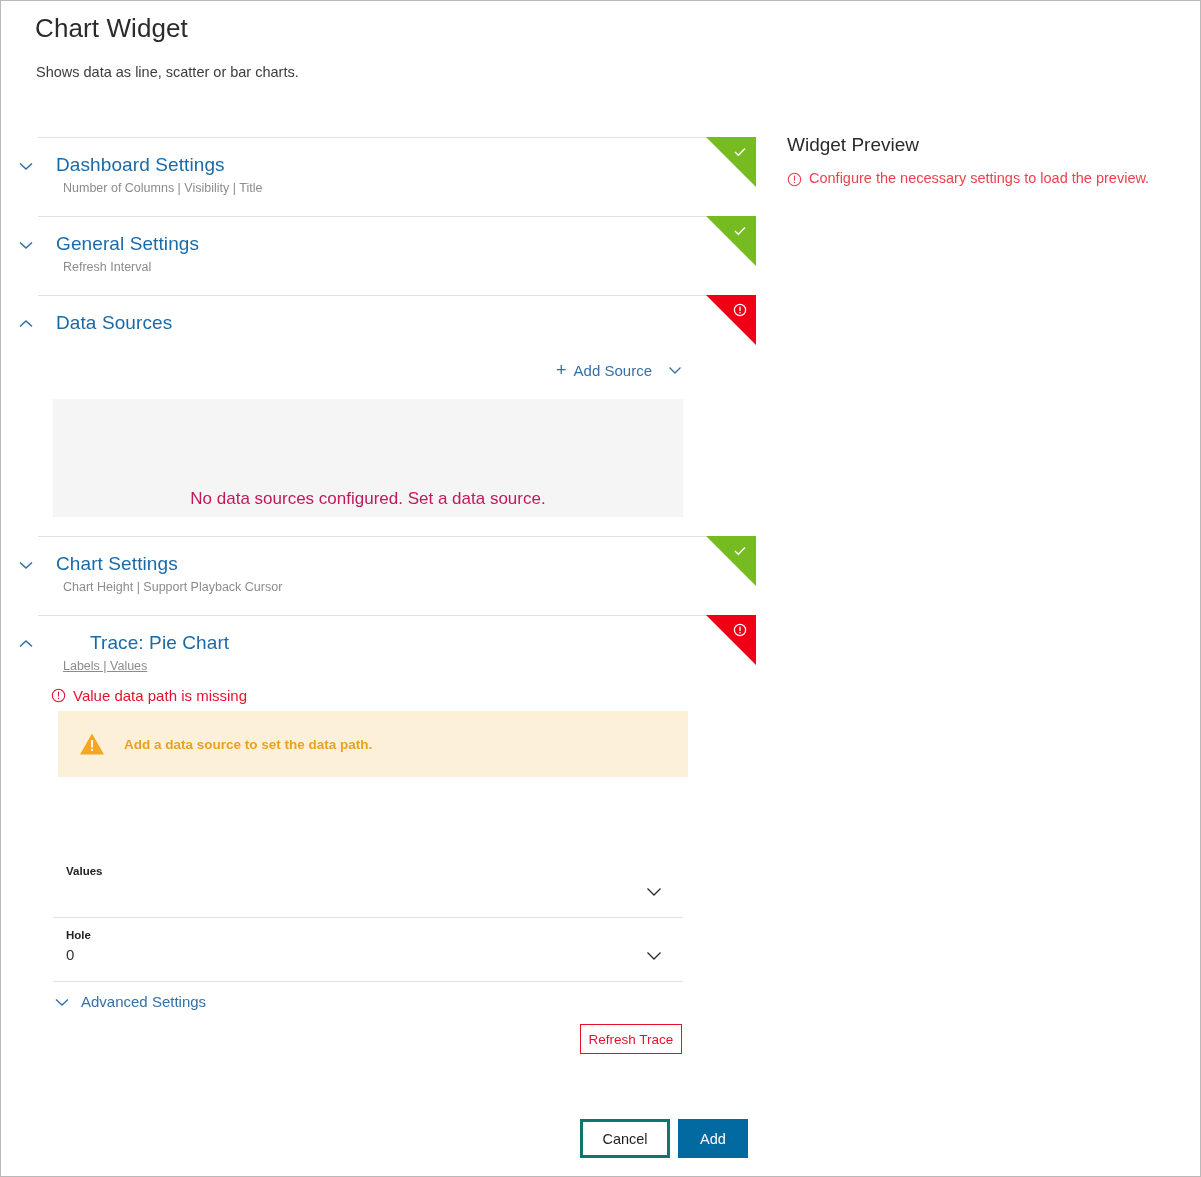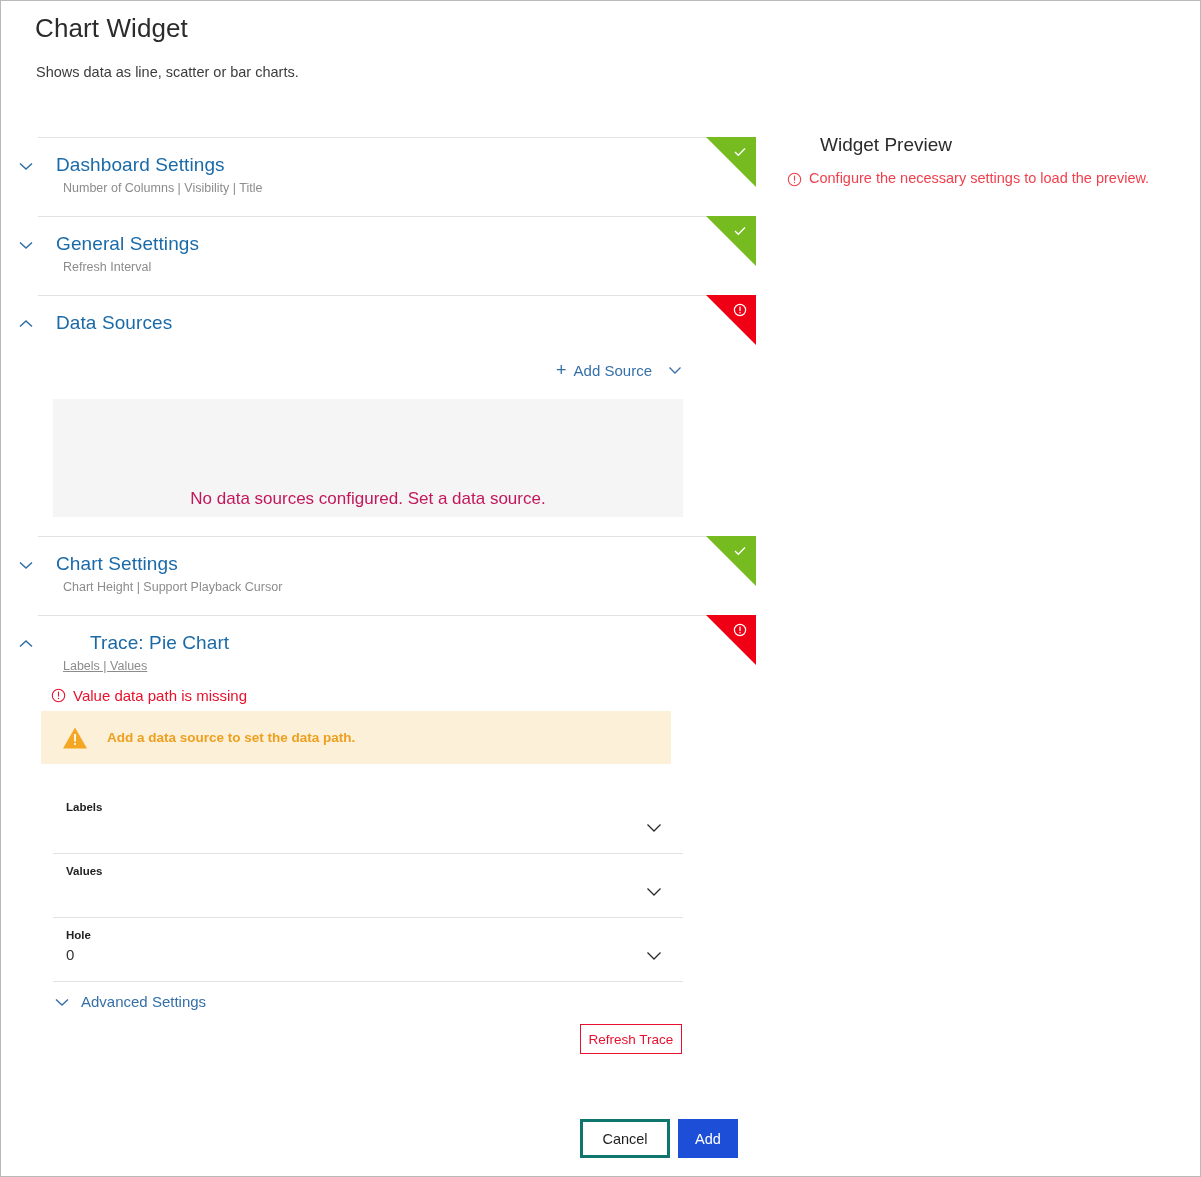--- a/index.html
+++ b/index.html
@@ -91,22 +91,22 @@
 
   
   .err-line {
     position:absolute; left:50px; top:686px;
     display:flex; align-items:center; gap:7px;
     color:#e8112d; font-size:15px;
   }
   .err-line .ico { width:15px; height:15px; flex:0 0 15px; }
 
   .warn-box {
-    position:absolute; left:40px; top:710px;
-    width:630px; height:53px;
+    position:absolute; left:57px; top:710px;
+    width:630px; height:66px;
     background:#fdf0d9;
     display:flex; align-items:center;
   }
   .warn-box .wtri { margin-left:21px; width:26px; height:24px; flex:0 0 26px; }
   .warn-box .wtxt {
     margin-left:19px;
     color:#eda020; font-size:13.5px; font-weight:bold;
   }
 
   .field {
@@ -140,28 +140,28 @@
   }
   .btn-remove {
     left:579px; top:1023px; width:102px; height:30px;
     border:1px solid #e8112d; color:#e8112d;
   }
   .btn-cancel {
     left:579px; top:1118px; width:90px; height:39px;
     border:3px solid #0f766e; color:#1f1f1f; font-size:14.5px;
   }
   .btn-add {
-    left:677px; top:1118px; width:60px; height:39px;
-    border:none; background:#1d4ed8; color:#ffffff; font-size:14.5px;
+    left:677px; top:1118px; width:70px; height:39px;
+    border:none; background:#0369a1; color:#ffffff; font-size:14.5px;
     cursor:default;
   }
 
   
   .preview { position:absolute; left:786px; top:0; width:415px; }
-  .pv-title { position:absolute; left:0; top:133px; font-size:19px; color:#2b2b2b;margin-left:33px; }
+  .pv-title { position:absolute; left:0; top:133px; font-size:19px; color:#2b2b2b; }
   .pv-msg {
     position:absolute; left:0; top:169px;
     display:flex; align-items:flex-start; gap:7px;
     color:#f0404d; font-size:14.5px; white-space:nowrap;
   }
   .pv-msg .ico { width:15px; height:15px; flex:0 0 15px; margin-top:2px; }
 </style>
 </head>
 <body>
 
@@ -299,29 +299,20 @@
       <span class="wtri">
         <svg width="26" height="24" viewBox="0 0 26 24">
           <path d="M13 1.5 L25 22.5 L1 22.5 Z" fill="#f5a623"></path>
           <rect x="12.1" y="8" width="1.8" height="7.5" fill="#fff"></rect>
           <rect x="12.1" y="17" width="1.8" height="1.9" fill="#fff"></rect>
         </svg>
       </span>
       <span class="wtxt">Add a data source to set the data path.</span>
     </div>
 
-    <div class="field" style="top:790px;">
-      <div class="f-label">Labels</div>
-      <div class="f-value"></div>
-      <div class="f-chev">
-        <svg width="20" height="20" viewBox="0 0 20 20">
-            <path d="M3.5 6.5 L10 13 L16.5 6.5" fill="none" stroke="#2b2b2b" stroke-width="1.3"></path>
-          </svg>
-      </div>
-    </div>
 
     <div class="field" style="top:854px;">
       <div class="f-label">Values</div>
       <div class="f-value"></div>
       <div class="f-chev">
         <svg width="20" height="20" viewBox="0 0 20 20">
             <path d="M3.5 6.5 L10 13 L16.5 6.5" fill="none" stroke="#2b2b2b" stroke-width="1.3"></path>
           </svg>
       </div>
     </div>

